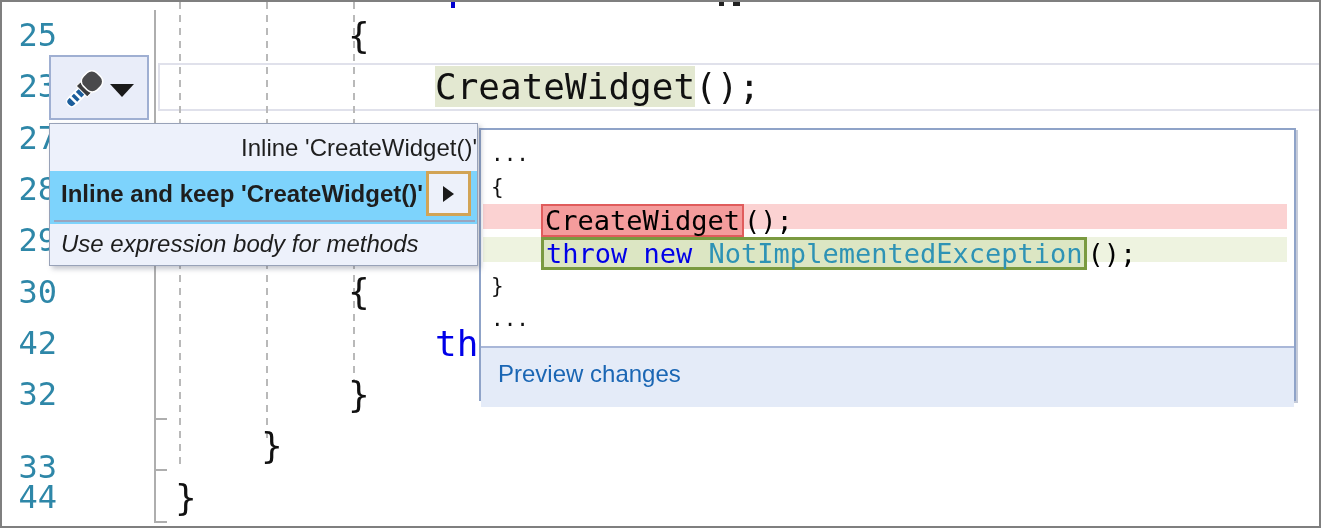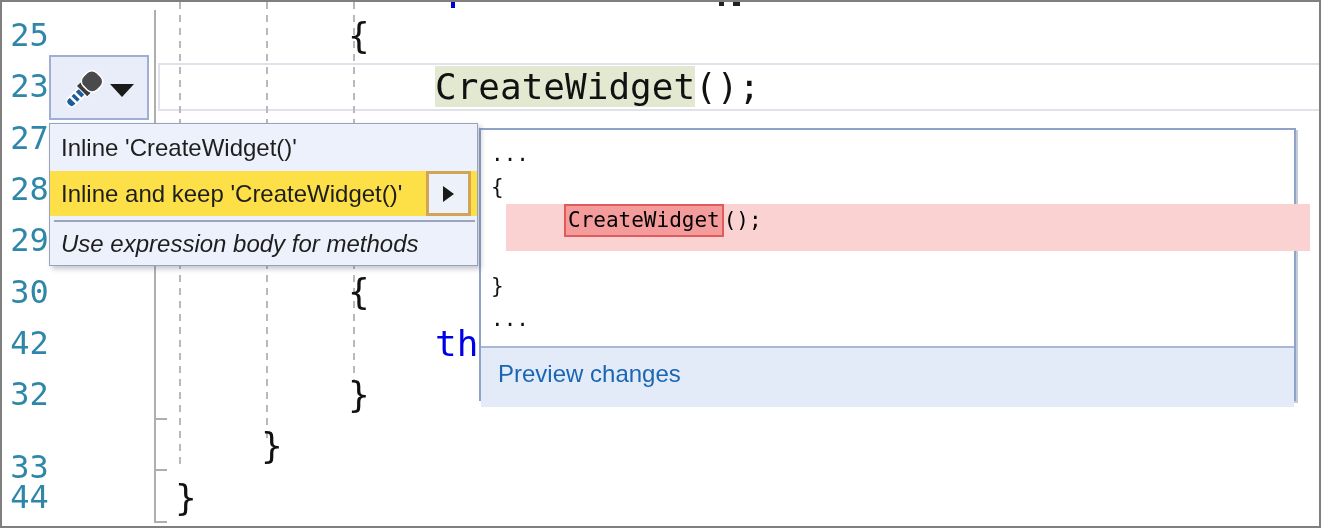--- a/index.html
+++ b/index.html
@@ -4,21 +4,21 @@
 <style>
   html,body{margin:0;padding:0;background:#fff;}
   *{box-sizing:border-box;}
   #stage{
     position:relative;width:1321px;height:528px;background:#ffffff;
     border:2px solid #7f7f7f;overflow:hidden;
     font-family:"DejaVu Sans Mono","Liberation Mono",monospace;
   }
   
   .lnum{
-    position:absolute;left:0;width:55px;text-align:center;
+    position:absolute;left:0;width:55px;text-align:right;
     font-size:32px;line-height:51px;color:#2E87A8;z-index:1;
   }
   .outline-vline{position:absolute;left:152px;top:8px;width:2px;height:512px;background:#aeaeae;z-index:1;}
   .outline-foot{position:absolute;left:152px;width:13px;height:2px;background:#aeaeae;z-index:1;}
   .row26-box{
     position:absolute;left:156px;top:61px;width:1163px;height:48px;
     background:#ffffff;border:2px solid #E0E1EB;z-index:2;
   }
   .indent-guide{
     position:absolute;width:2px;z-index:3;
@@ -44,41 +44,41 @@
     border-top:13px solid #1a1a1a;
   }
   
   .menu{
     position:absolute;left:47px;top:121px;width:429px;height:143px;
     background:#EDF1FB;border:1px solid #98A2B8;z-index:20;
     box-shadow:3px 3px 5px rgba(90,95,115,0.35);
     font-family:"Liberation Sans","DejaVu Sans",sans-serif;font-size:24px;color:#1e1e1e;
   }
   .mi{position:absolute;left:0;width:100%;height:44px;line-height:44px;padding-left:11px;cursor:pointer;}
-  .mi1{top:2px;}
-  .mi2{top:47px;height:45px;line-height:45px;background:#fde047;}
+  .mi1{top:2px;text-align:right;}
+  .mi2{top:47px;height:53px;line-height:45px;background:#7dd3fc;font-weight:bold;}
   .mi3{top:98px;font-style:italic;}
   .menu-sep{position:absolute;top:96px;left:4px;width:421px;height:2px;background:#9AA5BF;}
   .submenu-btn{
     position:absolute;left:376px;top:47px;width:45px;height:45px;
     background:#EDF1FA;border:3px solid #D2A455;cursor:pointer;
   }
   .caret-right{
     position:absolute;left:14px;top:12px;width:0;height:0;
     border-top:8px solid transparent;border-bottom:8px solid transparent;
     border-left:11px solid #1a1a1a;
   }
   
   .panel{
     position:absolute;left:477px;top:126px;width:817px;height:273px;
     background:#ffffff;border:2px solid #8FA3C8;z-index:15;
     box-shadow:2px 2px 0 rgba(150,160,185,0.55);
   }
   .prow{position:absolute;left:10px;font-size:21px;line-height:33px;color:#111;white-space:pre;}
-  .band{position:absolute;left:2px;width:804px;height:47px;font-size:21px;line-height:33px;white-space:pre;margin-left:23px;}
+  .band{position:absolute;left:2px;width:804px;height:25px;font-size:27px;line-height:33px;white-space:pre;}
   .band-red{background:#FBD2D2;}
   .band-green{background:#EEF3E0;}
   .band-inner{position:absolute;left:58px;top:0;}
   .rm-box{
     display:inline-block;background:#F49C9C;border:2px solid #E05C5C;
     line-height:29px;height:33px;padding:0 2px;vertical-align:top;
   }
   .add-box{
     display:inline-block;background:#DCE6C3;border:3px solid #7A9A40;
     line-height:27px;height:33px;padding:0 2px;vertical-align:top;
@@ -159,20 +159,23 @@
   </div>
 
   <div class="panel">
     <div class="prow" style="top:8px">...</div>
     <div class="prow" style="top:41px">{</div>
 
     <div class="band band-red" style="top:74px">
       <span class="band-inner"><span class="rm-box">CreateWidget</span><span>();</span></span>
     </div>
 
+    <div class="band band-green" style="top:107px">
+      <span class="band-inner"><span class="add-box"><span class="kw">throw</span><span> </span><span class="kw">new</span><span> </span><span class="typ">NotImplementedException</span></span><span>();</span></span>
+    </div>
 
     <div class="prow" style="top:140px">}</div>
     <div class="prow" style="top:173px">...</div>
 
     <div class="panel-sep"></div>
     <div class="panel-footer">
       <span class="pv-link">Preview changes</span>
     </div>
   </div>
 

